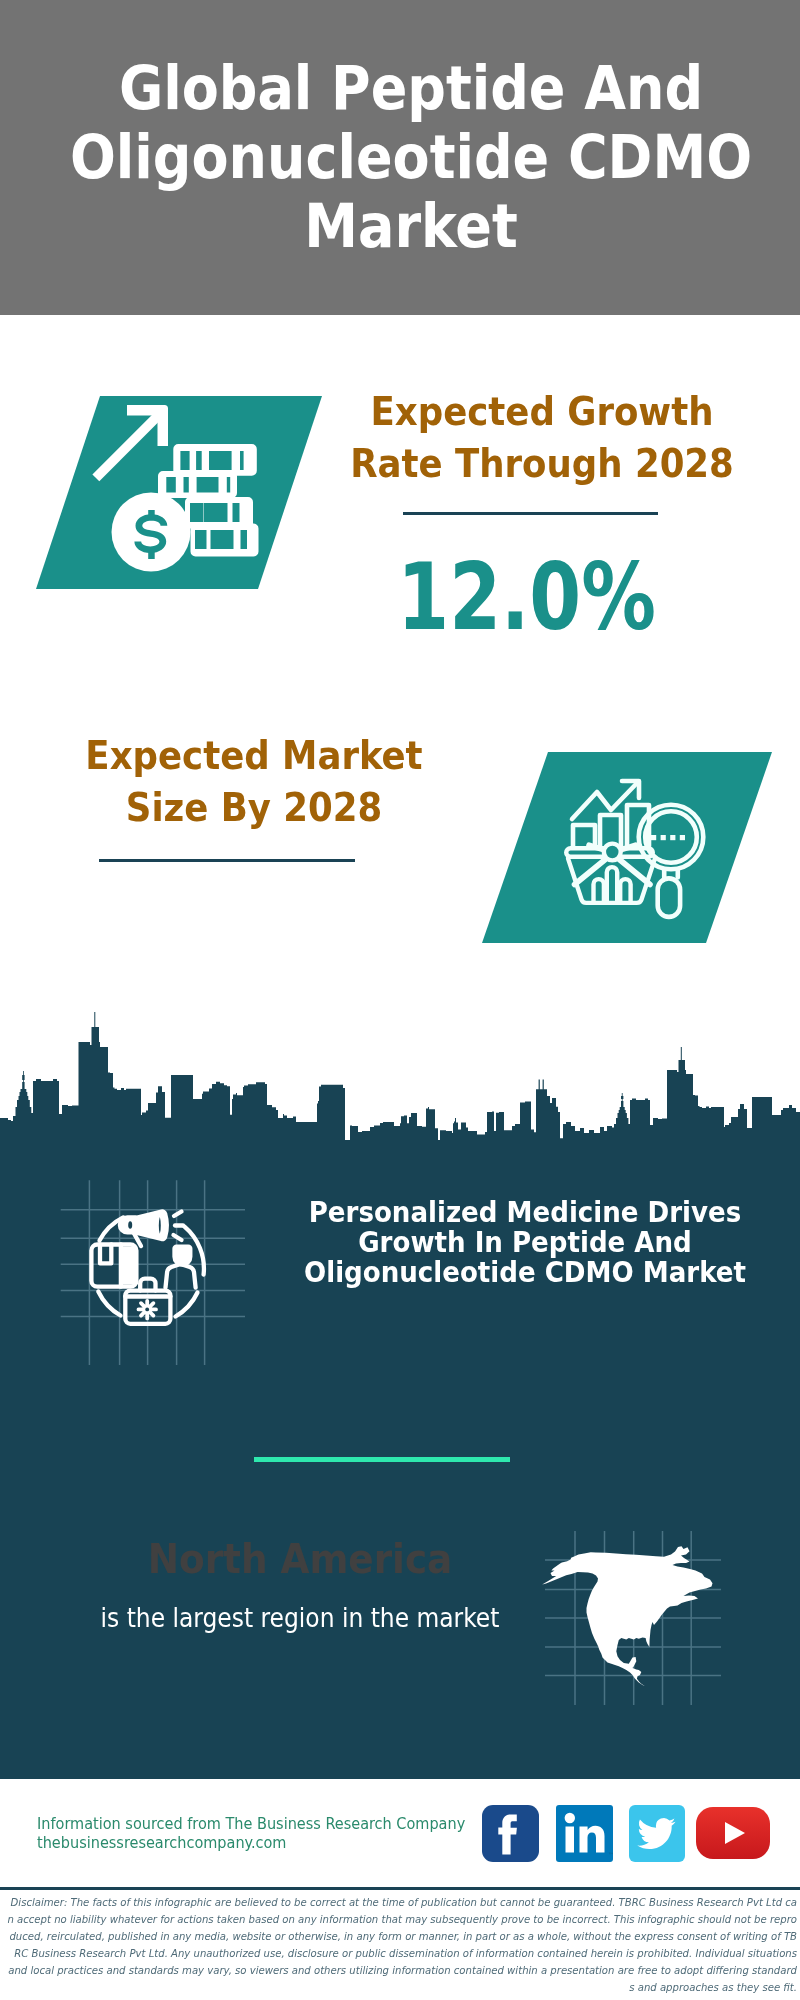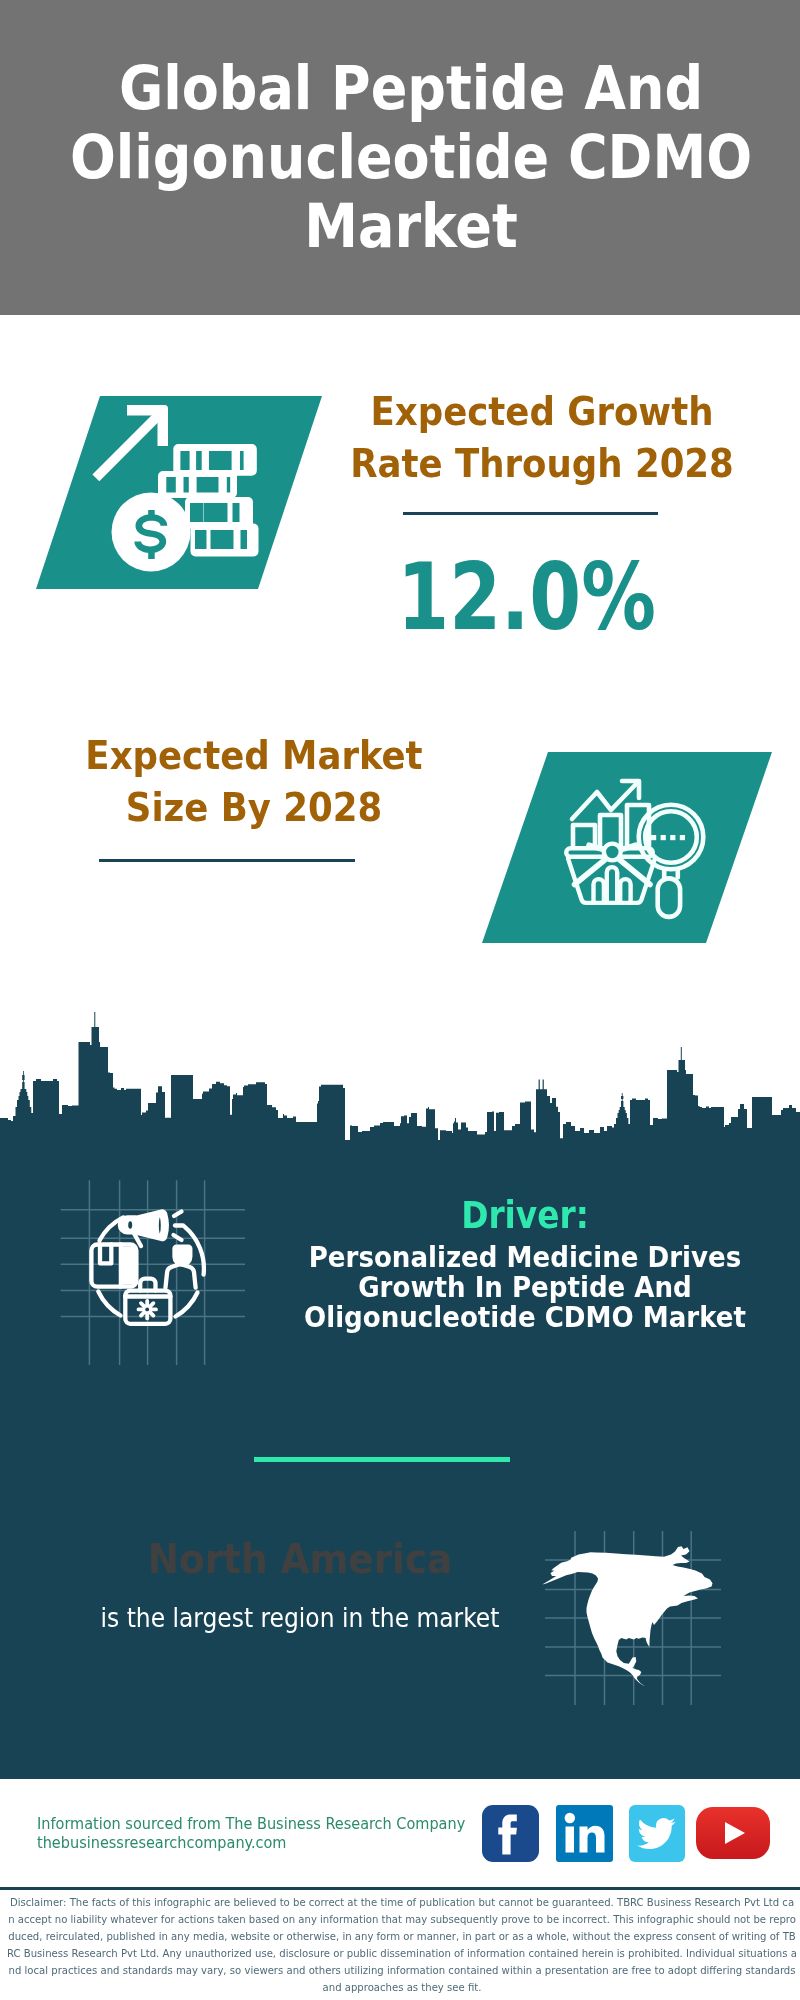--- a/index.html
+++ b/index.html
@@ -46,21 +46,21 @@
   .region-map{position:absolute;left:540px;top:1518px;}
   .region-map svg{display:block;}
 
   
   .footer-src{position:absolute;left:37px;top:1815px;width:460px;
       font-size:16.1px;line-height:18.5px;color:#2a8a6c;font-stretch:condensed;}
   .social{position:absolute;top:1805px;}
   .social svg{display:block;}
   .disclaimer-rule{position:absolute;left:0;top:1887px;width:800px;height:3px;background:#1a4355;}
   .disclaimer{position:absolute;left:7px;top:1894px;width:790px;
-      font-size:11.22px;line-height:17px;color:#4f6b78;font-stretch:condensed;text-align:center;word-break:break-all;}
+      font-size:11.22px;line-height:17px;color:#4f6b78;font-stretch:condensed;text-align:right;word-break:break-all;font-style:italic;}
 </style>
 </head>
 <body>
 
 <div class="page">
 
   <div class="header">
     <div class="header-title">Global Peptide And Oligonucleotide CDMO Market</div>
   </div>
 
@@ -200,21 +200,20 @@
         <path d="M70.3 121.5 h45.1"></path>
         <g stroke-width="3.8">
           <path d="M92.2 125.9 v17.5 M83.5 134.4 h17.5 M86 128.2 l12.4 12.4 M98.4 128.2 l-12.4 12.4"></path>
         </g>
         <circle cx="92.2" cy="134.4" r="1.9" fill="#184354" stroke="none"></circle>
       </g>
     </svg>
   </div>
 
   <div class="driver-text">
-    <div class="driver-head">Driver:</div>
     <div class="driver-body">Personalized Medicine Drives Growth In Peptide And Oligonucleotide CDMO Market</div>
   </div>
 
   <div class="divider"></div>
 
   <div class="region-text">
     <div class="region-head">North America</div>
     <div class="region-body">is the largest region in the market</div>
   </div>
 

